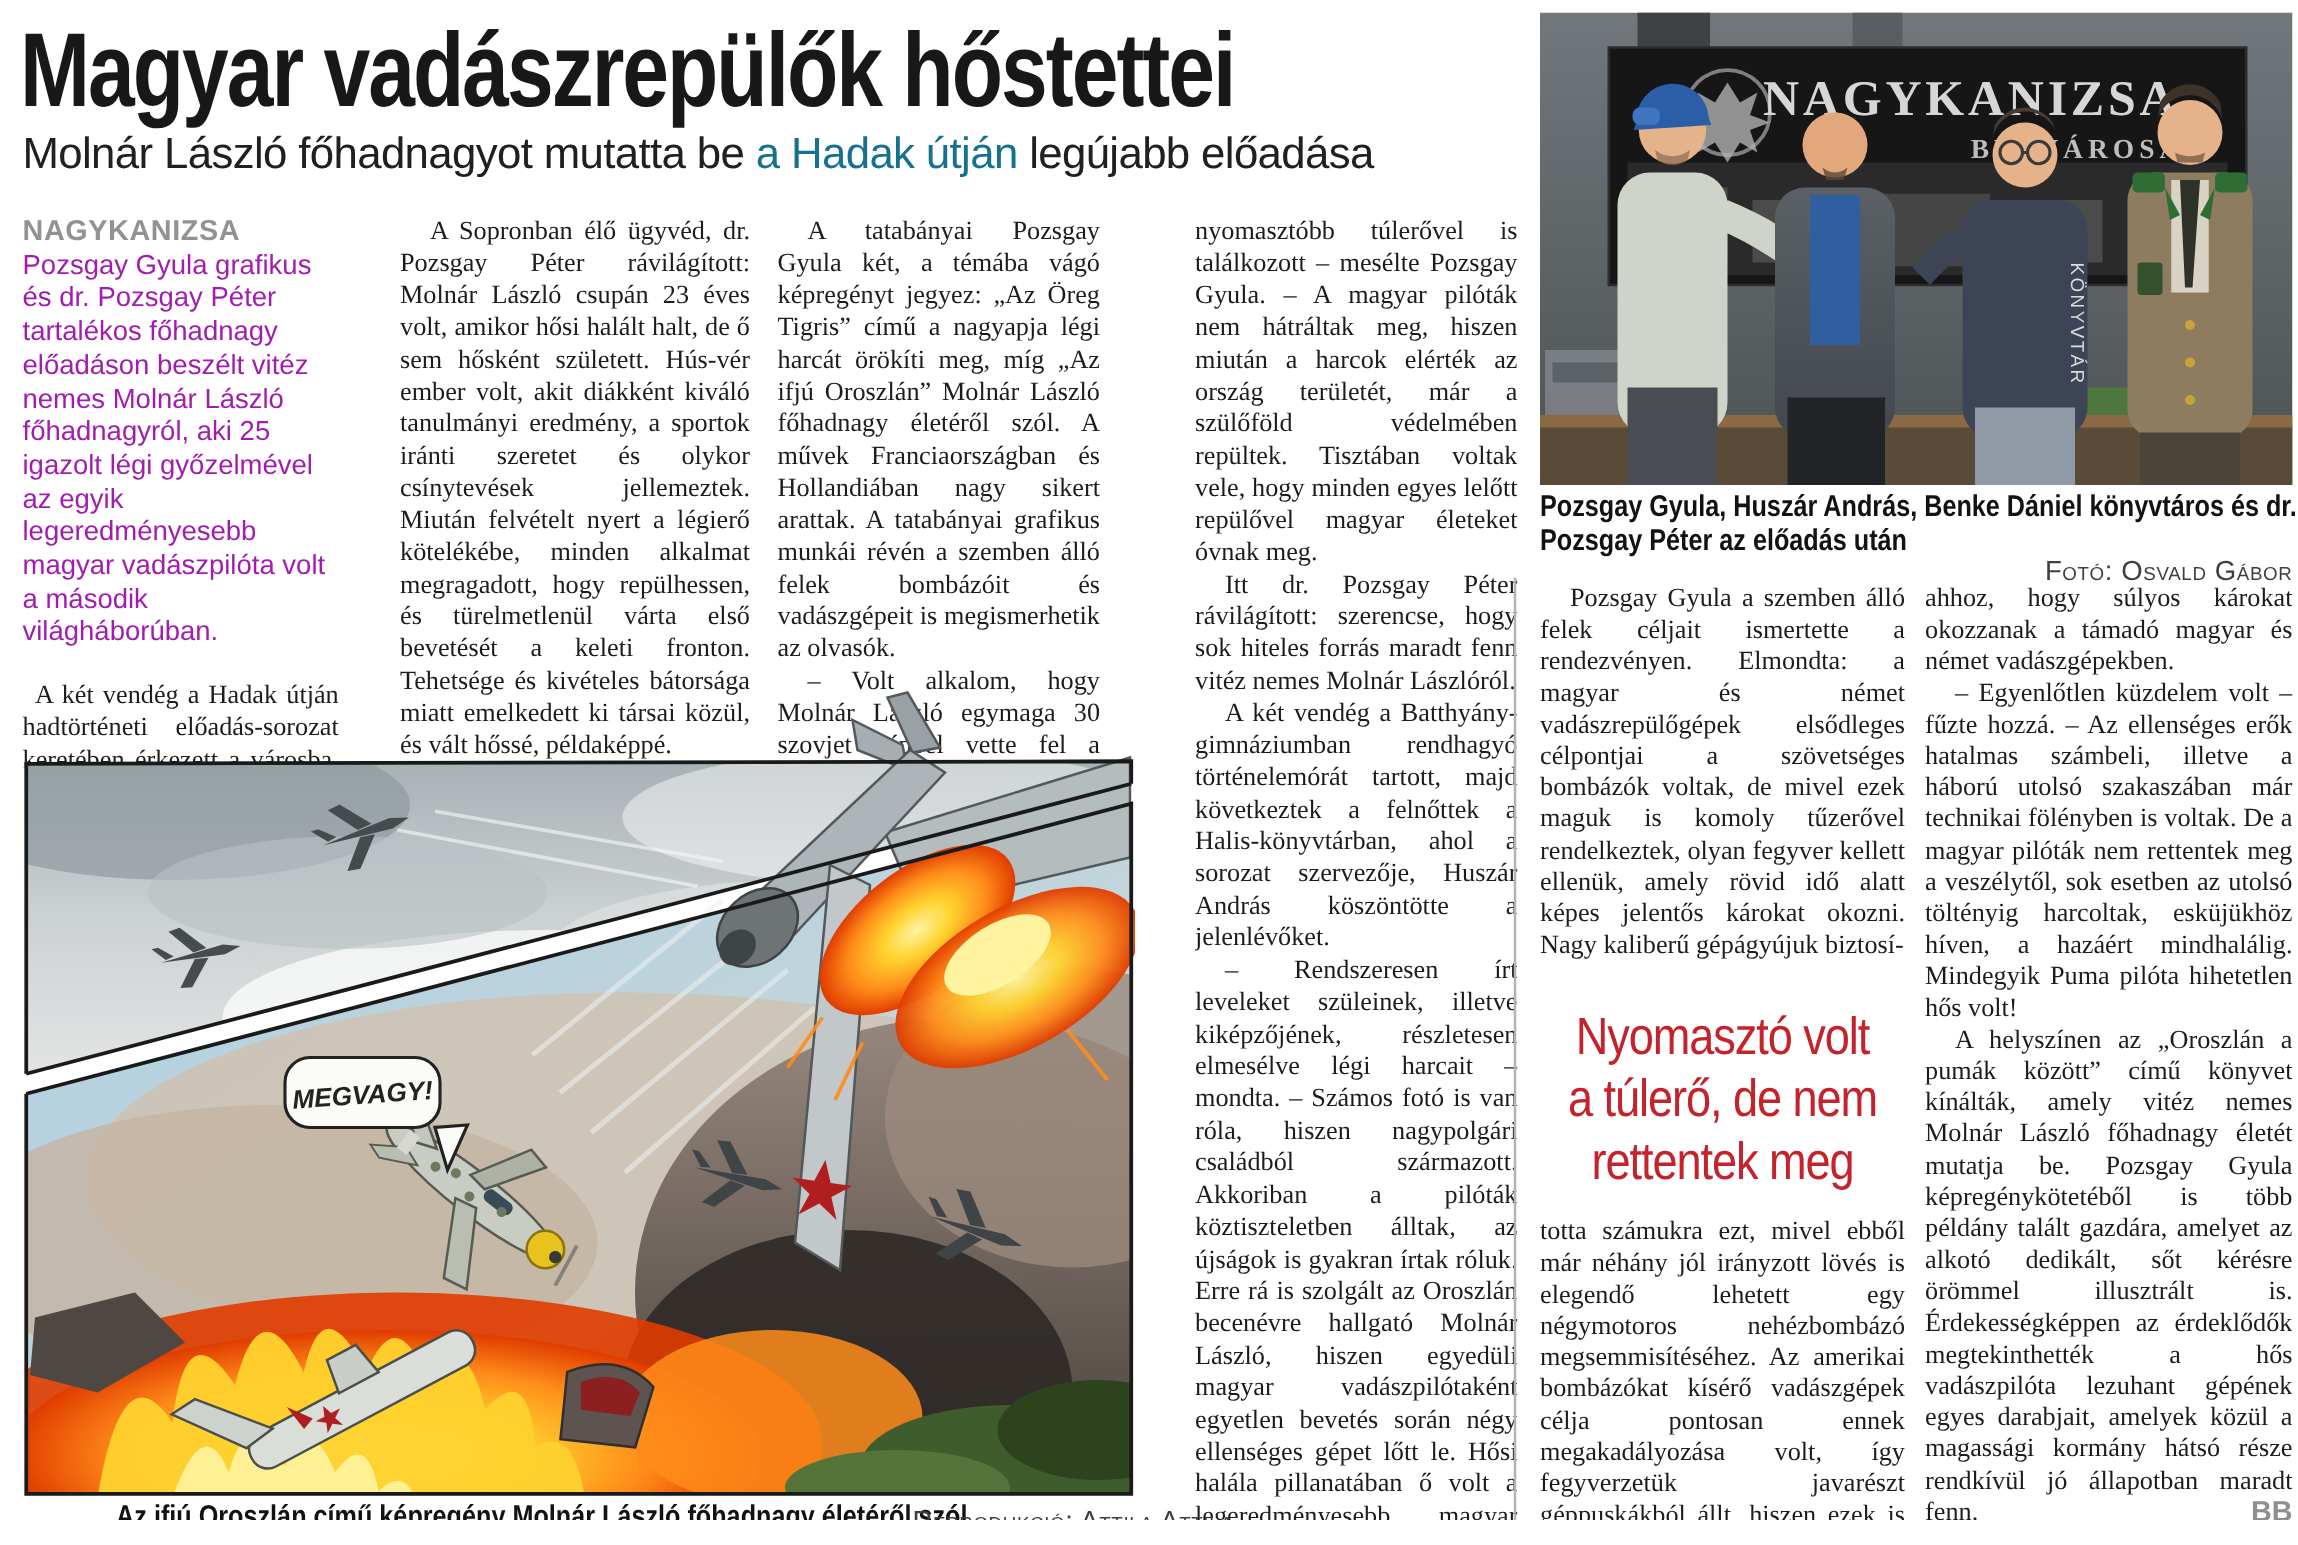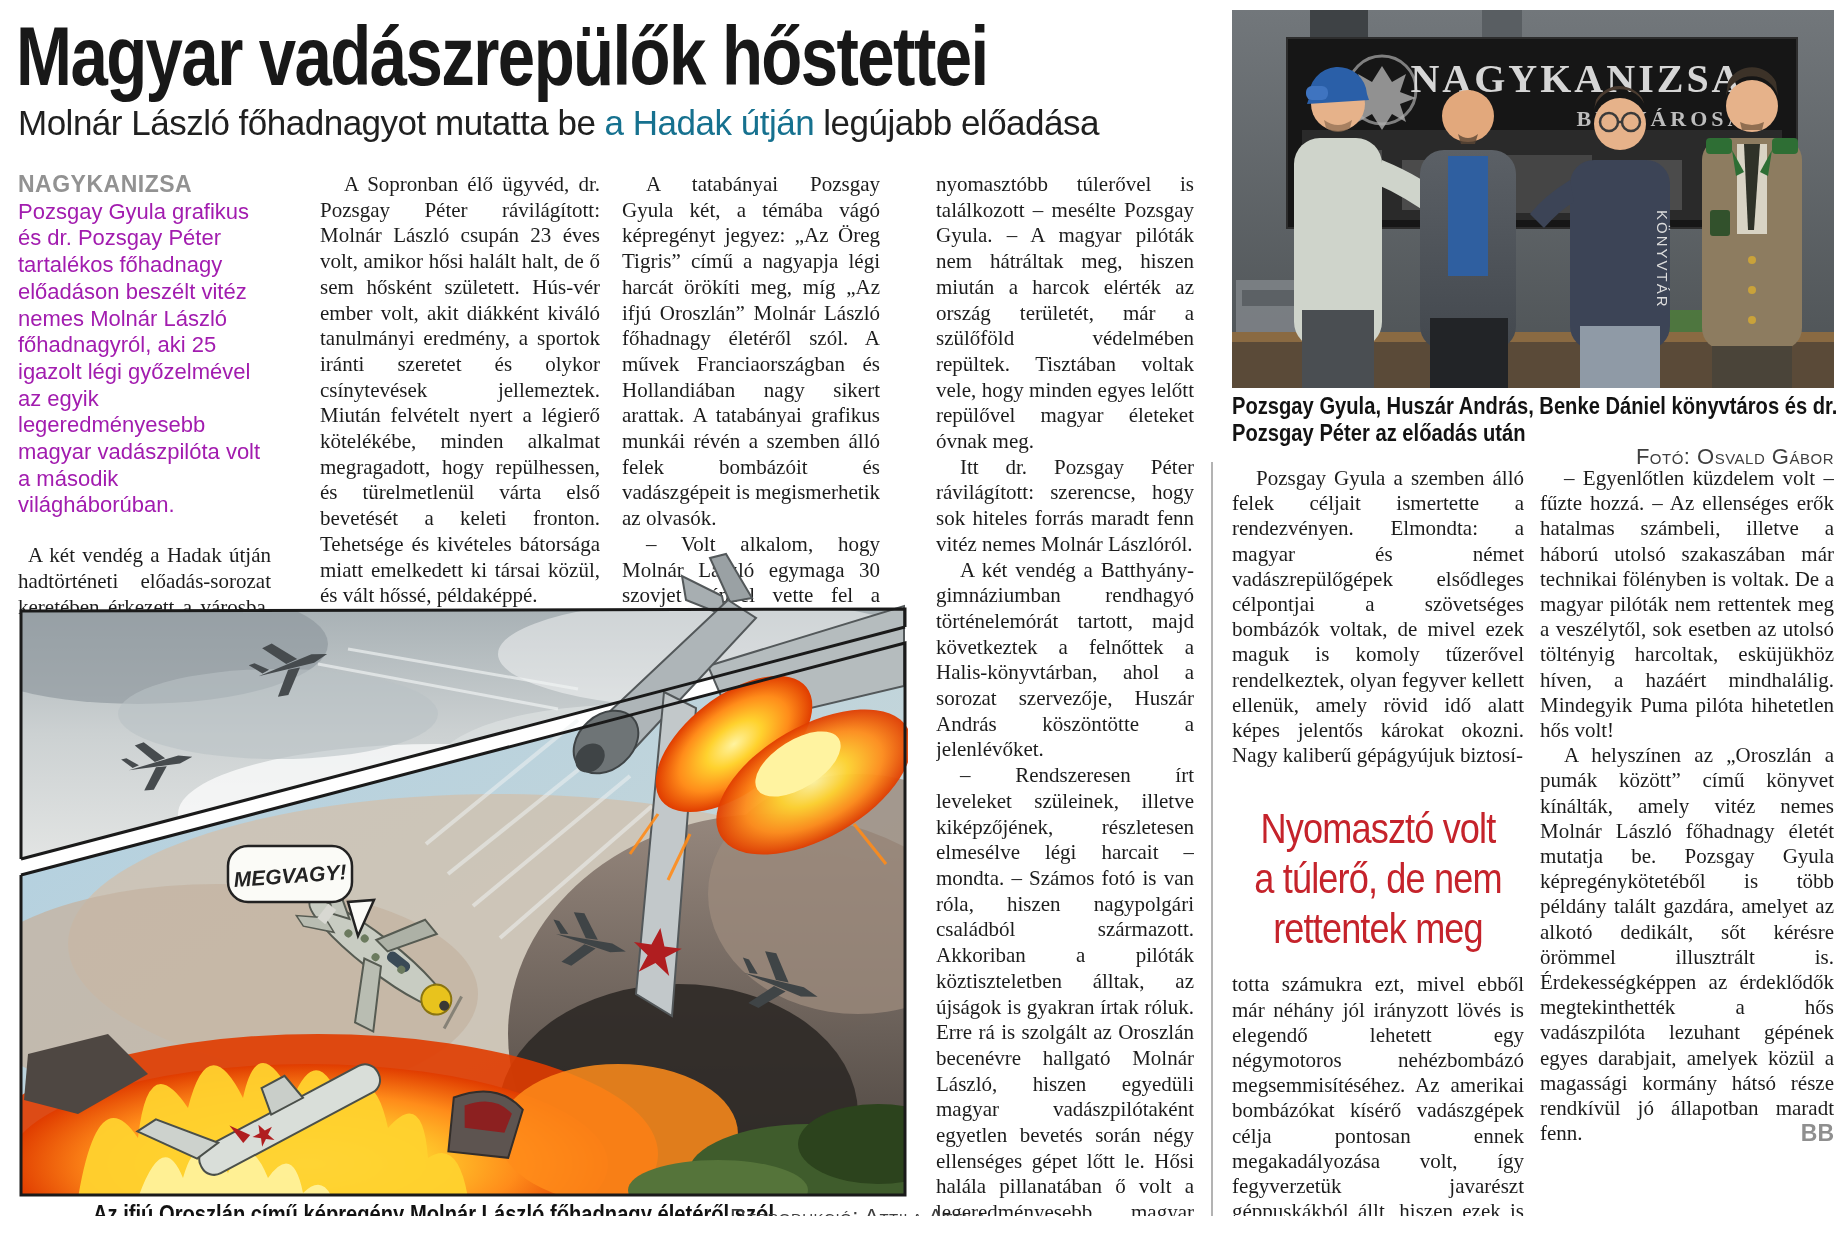--- a/index.html
+++ b/index.html
@@ -16,21 +16,21 @@
   #subhead .lnk{font-weight:400;}
 
   
   .col{position:absolute;top:172px;text-align:justify;font-size:21px;line-height:25.7px;overflow:hidden;}
   .col p{margin:0;}
   p.ind{text-indent:24px;}
   p.ind-sm{text-indent:10px;margin-top:24px;}
   #col1{left:18px;width:253px;height:442px;}
   #col2{left:320px;width:280px;height:442px;}
   #col3{left:622px;width:258px;height:442px;}
-  #col4{left:936px;width:258px;height:1062px;}
+  #col4{left:956px;width:258px;height:1062px;}
   #col5{left:1232px;top:466px;width:292px;height:772px;font-size:21px;line-height:25.2px;}
   #col6{left:1540px;top:466px;width:294px;height:776px;font-size:21px;line-height:25.2px;}
 
   .kicker{font-family:"Liberation Sans",sans-serif;font-weight:700;color:#929292;
     font-size:23px;letter-spacing:.5px;}
   .lead{font-family:"Liberation Sans",sans-serif;font-size:22px;line-height:25px;
     color:#a21caf;text-align:right;display:inline;}
 
   
   #pullquote{margin:36px 0 18px 0;color:#c5232b;font-family:"Liberation Sans",sans-serif;
@@ -92,20 +92,21 @@
     <p class="ind">Pozsgay Gyula a szemben álló felek céljait ismertette a rendezvényen. Elmondta: a magyar és német vadászrepülőgépek elsődleges célpontjai a szövetséges bombázók voltak, de mivel ezek maguk is komoly tűzerővel rendelkeztek, olyan fegyver kellett ellenük, amely rövid idő alatt képes jelentős károkat okozni. Nagy kaliberű gépágyújuk biztosí-</p>
     <div id="pullquote">
       <div>Nyomasztó volt</div>
       <div>a túlerő, de nem</div>
       <div>rettentek meg</div>
     </div>
     <p>totta számukra ezt, mivel ebből már néhány jól irányzott lövés is elegendő lehetett egy négymotoros nehézbombázó megsemmisítéséhez. Az amerikai bombázókat kísérő vadászgépek célja pontosan ennek megakadályozása volt, így fegyverzetük javarészt géppuskákból állt, hiszen ezek is elegendőnek bizonyultak</p>
   </div>
 
   <div class="col" id="col6">
+    <p>ahhoz, hogy súlyos károkat okozzanak a támadó magyar és német vadászgépekben.</p>
     <p class="ind">– Egyenlőtlen küzdelem volt – fűzte hozzá. – Az ellenséges erők hatalmas számbeli, illetve a háború utolsó szakaszában már technikai fölényben is voltak. De a magyar pilóták nem rettentek meg a veszélytől, sok esetben az utolsó töltényig harcoltak, esküjükhöz híven, a hazáért mindhalálig. Mindegyik Puma pilóta hihetetlen hős volt!</p>
     <p class="ind"><span>A helyszínen az „Oroszlán a pumák között” című könyvet kínálták, amely vitéz nemes Molnár László főhadnagy életét mutatja be. Pozsgay Gyula képregénykötetéből is több példány talált gazdára, amelyet az alkotó dedikált, sőt kérésre örömmel illusztrált is. Érdekességképpen az érdeklődők megtekinthették a hős vadászpilóta lezuhant gépének egyes darabjait, amelyek közül a magassági kormány hátsó része rendkívül jó állapotban maradt fenn.</span><span class="byline">BB</span></p>
   </div>
 
   <div class="abs" id="vrule"></div>
 
   <svg class="abs" style="left:1232px;top:10px;" width="602" height="378" viewBox="0 0 602 378">
     <defs>
       <linearGradient id="wall" x1="0" y1="0" x2="0" y2="1">
         <stop offset="0" stop-color="#72777b"></stop>

